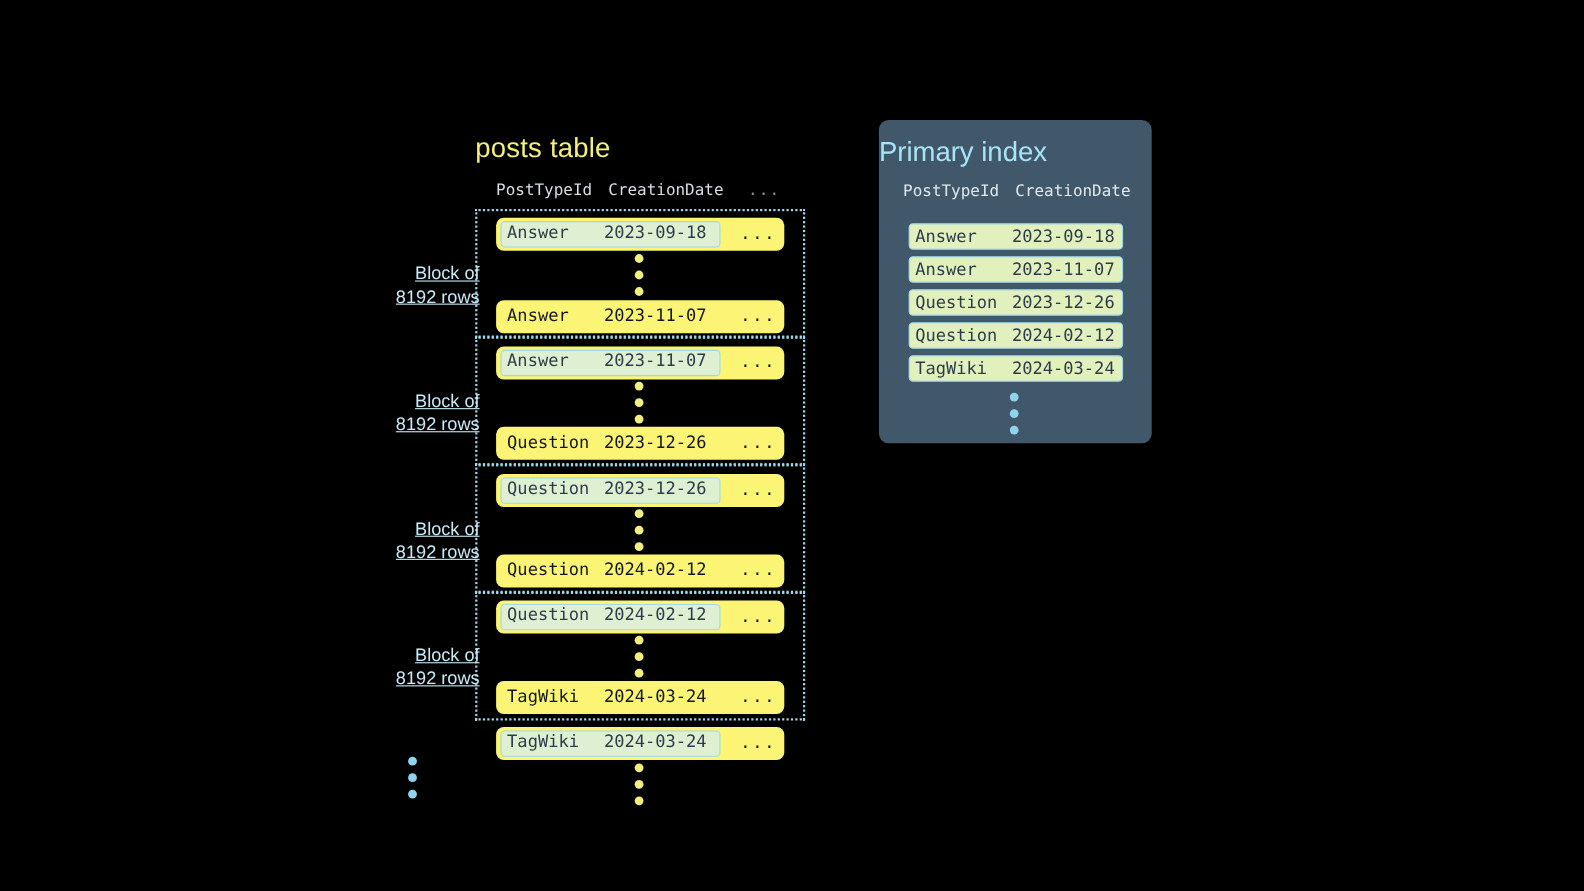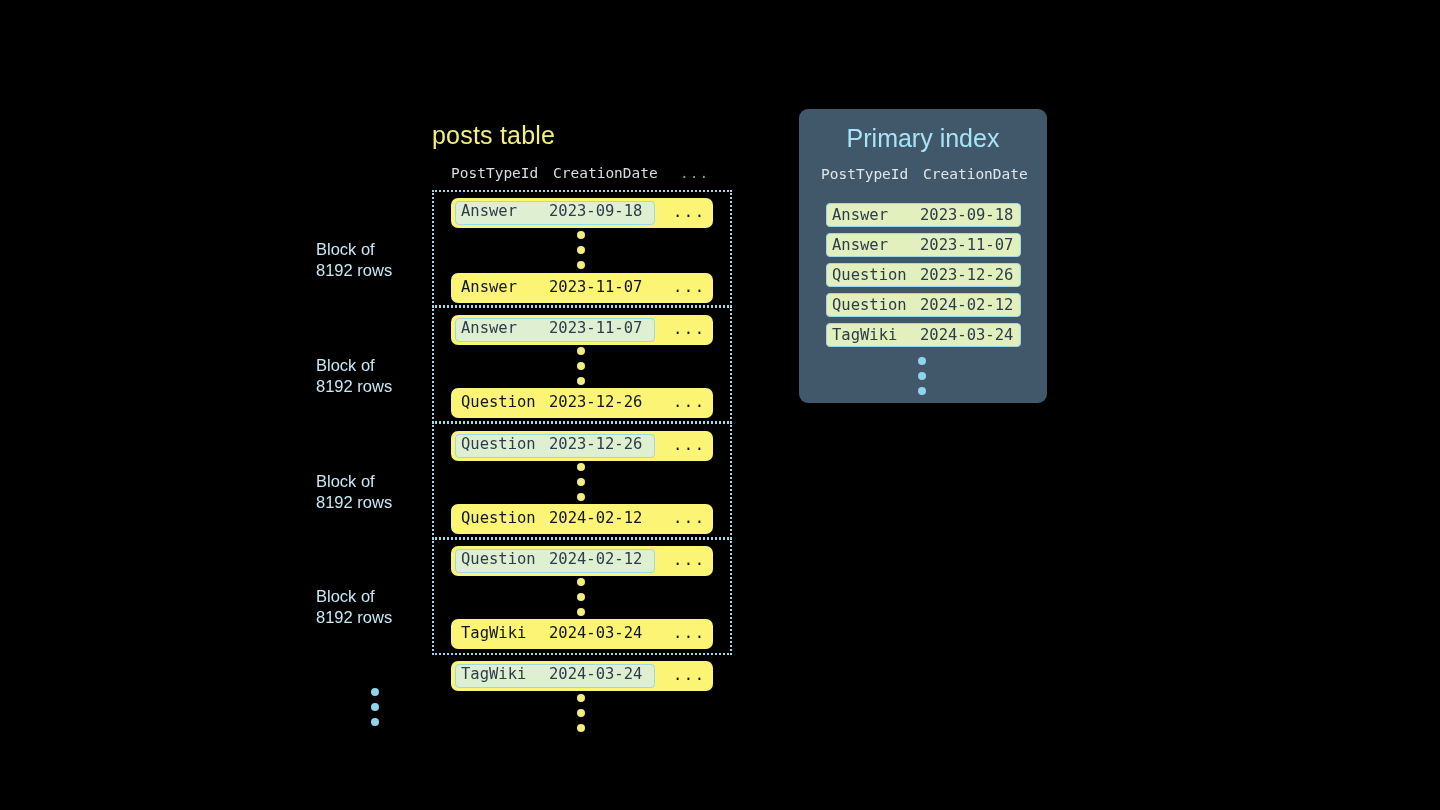--- a/index.html
+++ b/index.html
@@ -32,24 +32,25 @@
 
   
   .block{
     position:absolute;left:432px;width:300px;
     border:2px dotted #9fd8e8;
     box-sizing:border-box;
   }
   .block-label{
     position:absolute;
     width:120px;
-    text-align:left;
+    text-align:right;
     color:#c8e9f5;
     font-size:16.5px;
     line-height:21px;
+    text-decoration:underline;
   }
 
   
   .row{
     position:absolute;
     width:262px;height:30px;
     background:#fbf475;
     border-radius:7px;
     box-sizing:border-box;
   }
@@ -86,21 +87,21 @@
   .vdots i:last-child{margin-bottom:0;}
 
   
   .index-panel{
     position:absolute;left:799px;top:109px;width:248px;height:294px;
     background:#41586a;
     border-radius:9px;
   }
   .index-title{
     position:absolute;left:0;top:15px;width:248px;
-    text-align:center;
+    text-align:left;
     color:#a8e4f7;
     font-size:25px;
   }
   .index-header{
     position:absolute;left:0;top:57px;width:248px;height:22px;
     font-family:"DejaVu Sans Mono","Liberation Mono",monospace;
     font-size:14.5px;
     color:#dfe7ec;
   }
   .index-header .ih-ptid{position:absolute;left:22px;top:0;}

